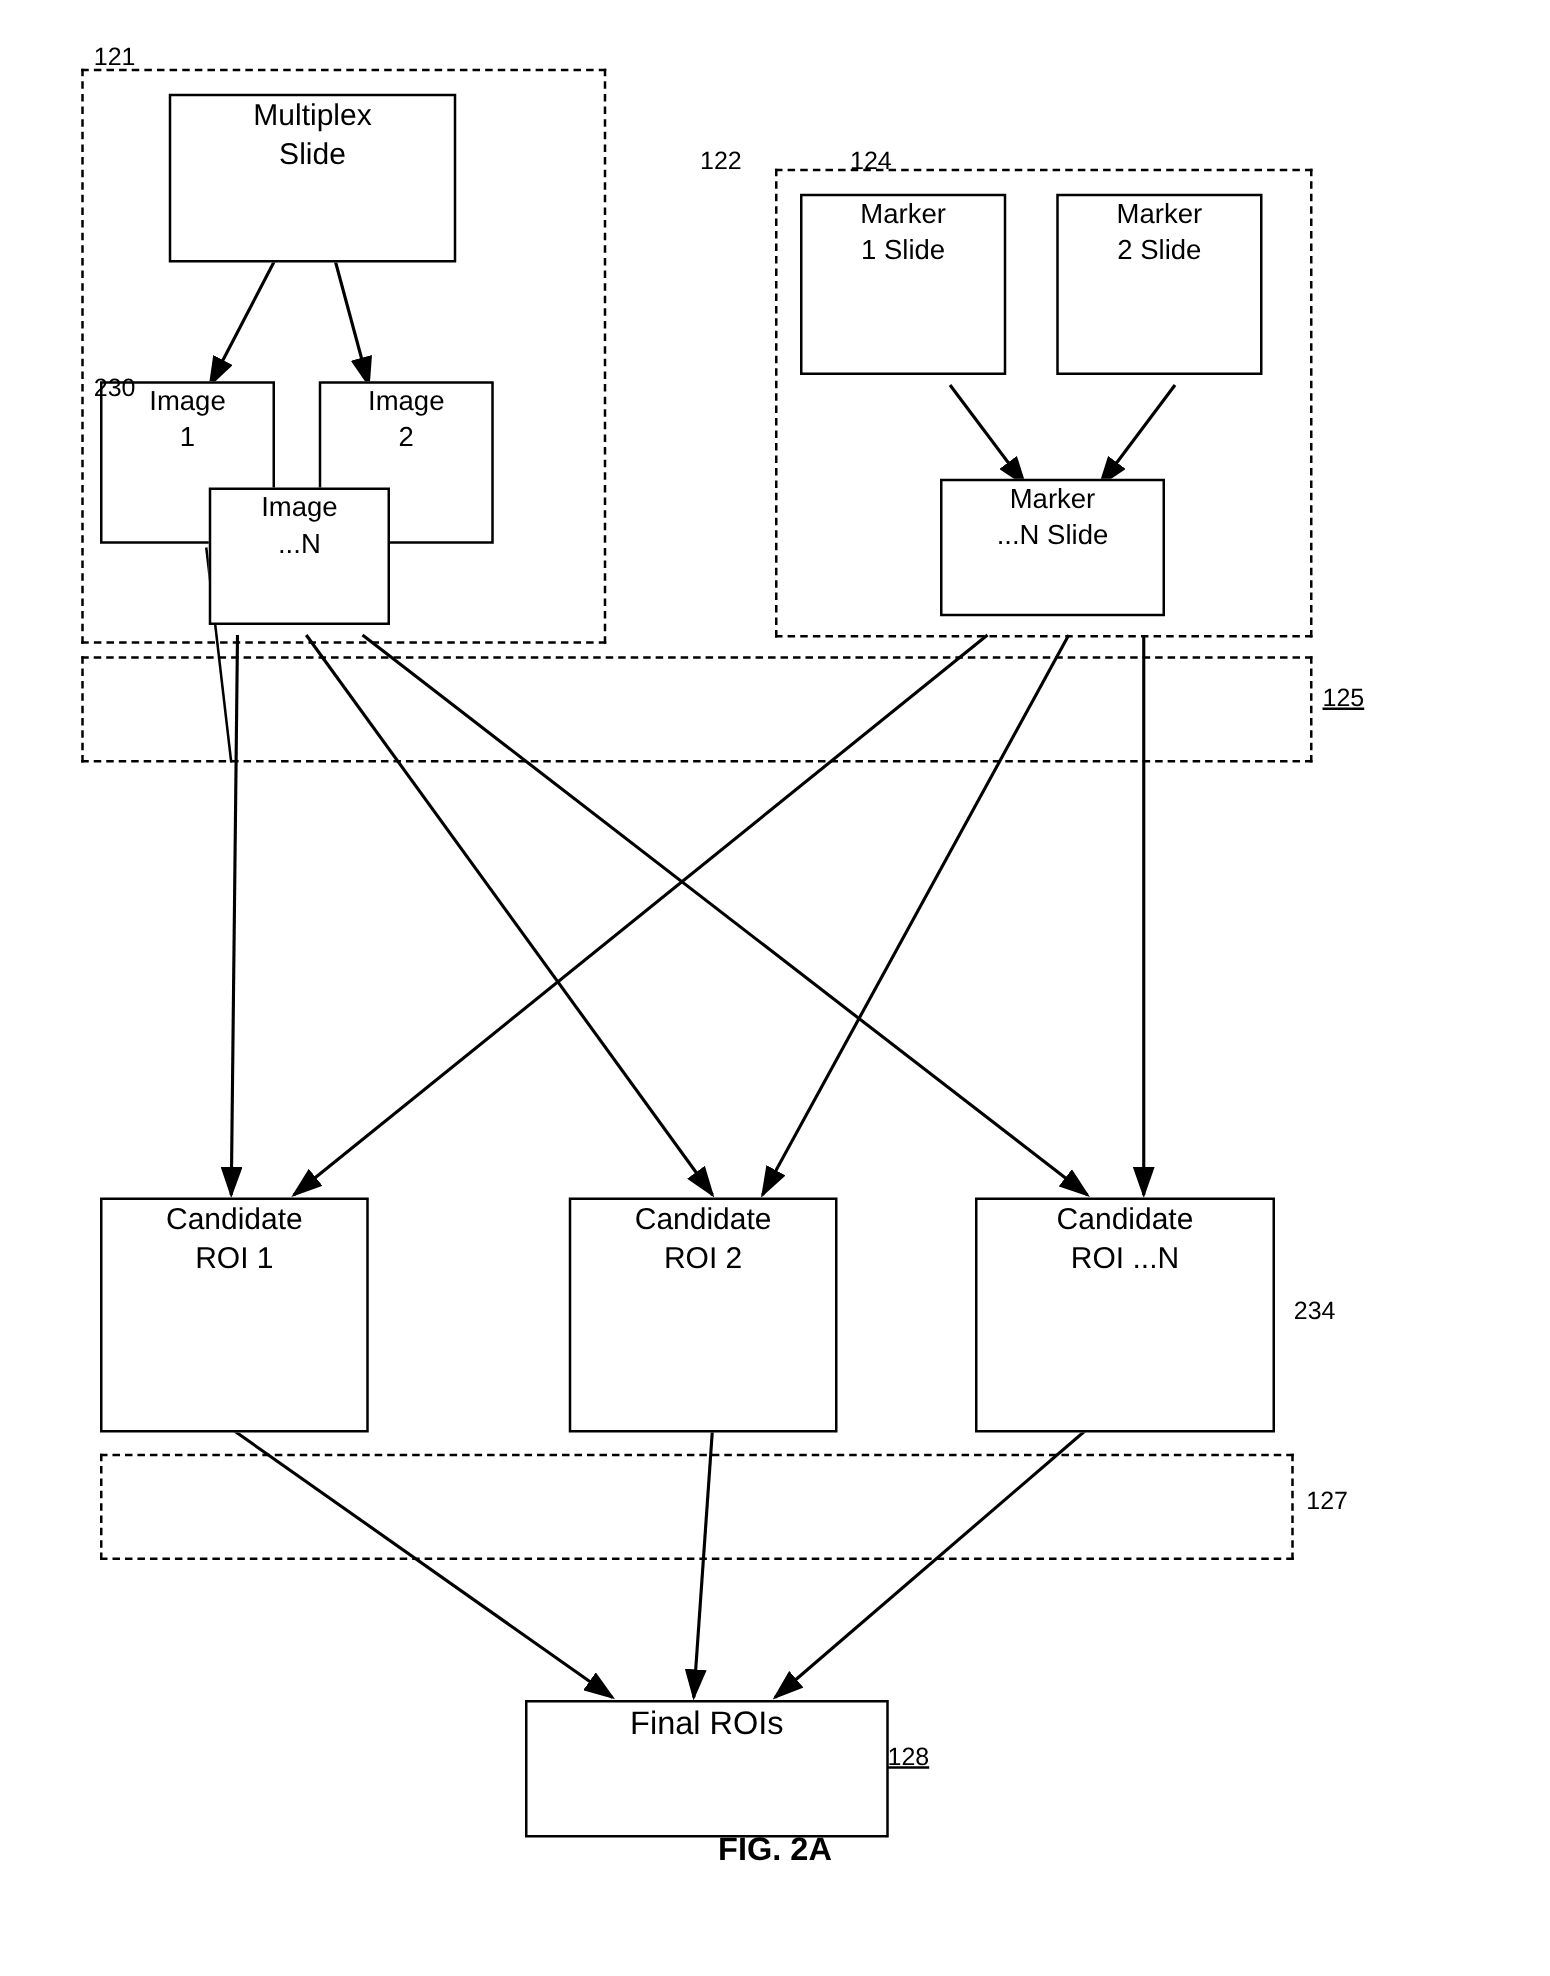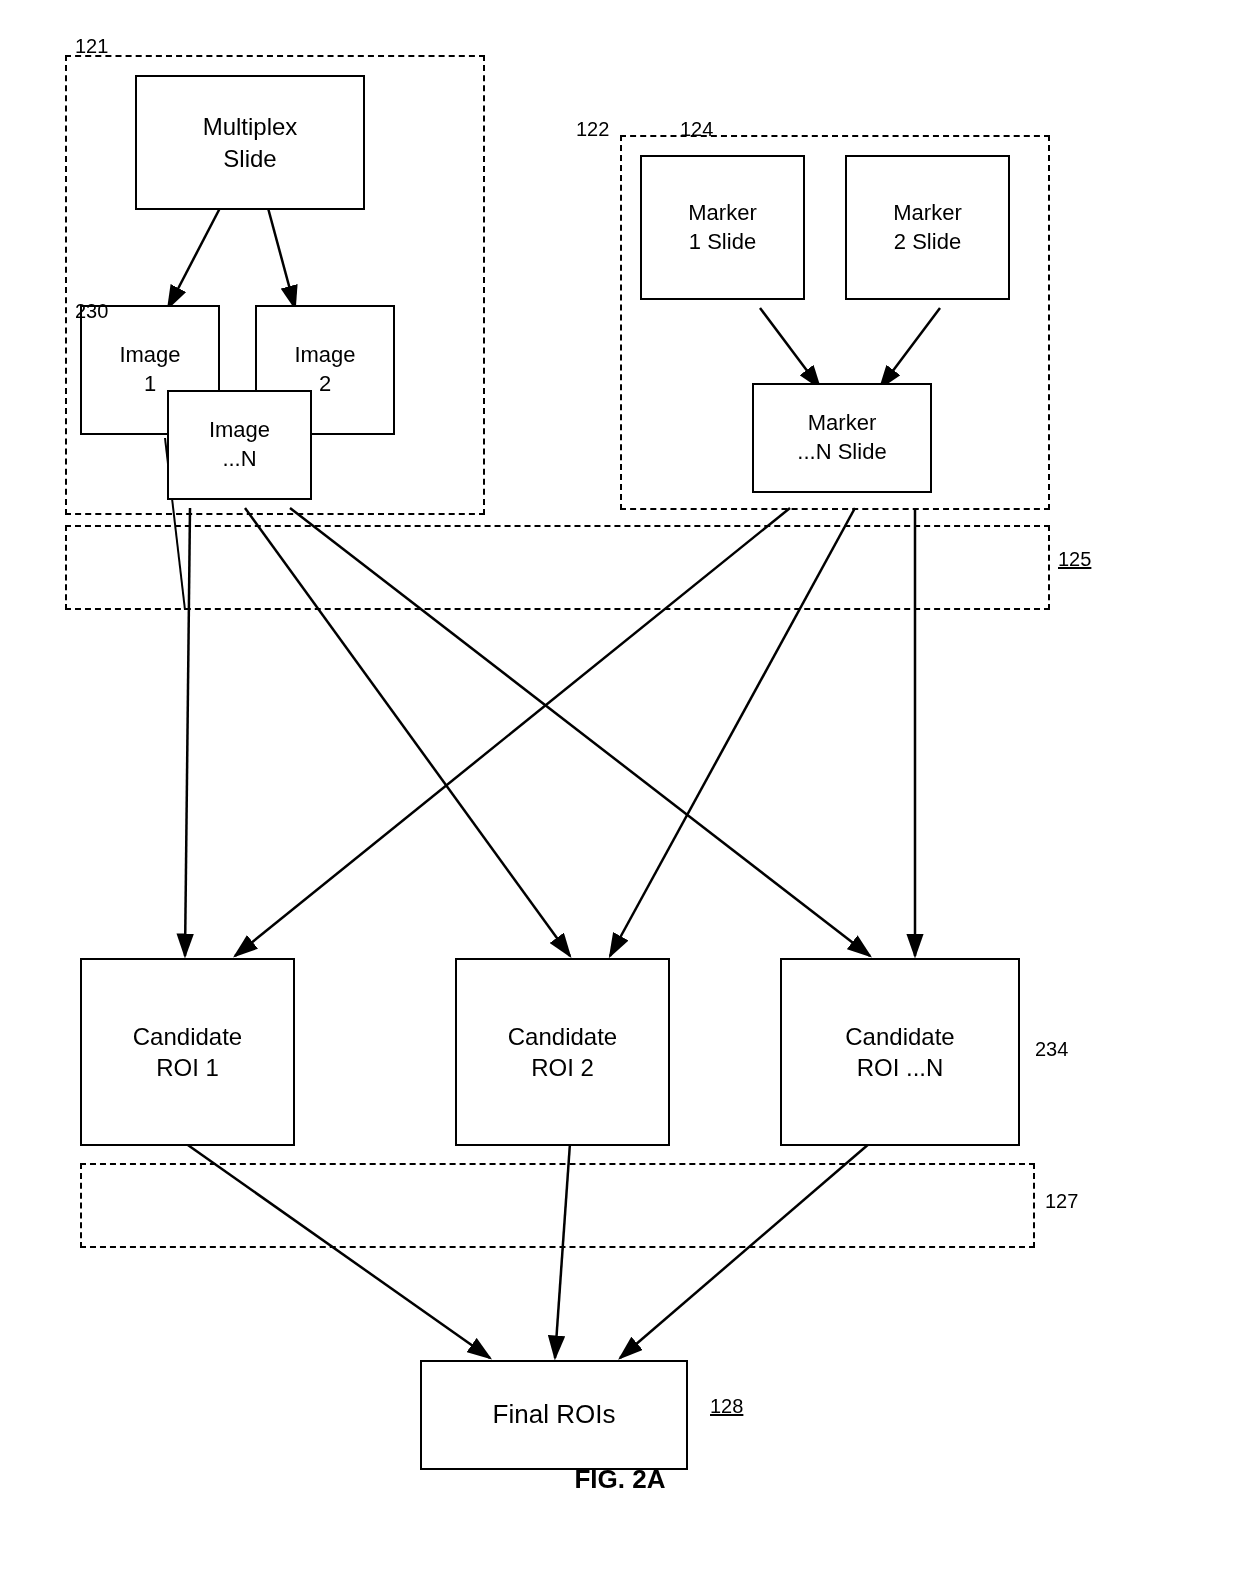--- a/index.html
+++ b/index.html
@@ -14,21 +14,20 @@
     .diagram-container {
       position: relative;
       width: 1240px;
       height: 1520px;
     }
     .box {
       position: absolute;
       border: 2px solid #000;
       background: #fff;
       display: flex;
-      align-items: center;
       justify-content: center;
       text-align: center;
       font-size: 22px;
       font-weight: normal;
       line-height: 1.3;
     }
     .dashed-box {
       position: absolute;
       border: 2px dashed #000;
       background: transparent;
@@ -145,21 +144,21 @@
 2</span>
   </div>
 
   <div class="box" style="left:167px; top:390px; width:145px; height:110px; font-size:22px;">
     <span style="white-space:pre-line;">Image
 ...N</span>
   </div>
 
   <div class="label" style="left:75px; top:300px;">230</div>
 
-  <div class="label" style="left:576px; top:118px;">122</div>
+  <div class="label" style="left:560px; top:118px;">122</div>
 
   <div class="dashed-box" style="left:620px; top:135px; width:430px; height:375px;"></div>
 
   <div class="label" style="left:680px; top:118px;">124</div>
 
   <div class="box" style="left:640px; top:155px; width:165px; height:145px; font-size:22px;">
     <span style="white-space:pre-line;">Marker
 1 Slide</span>
   </div>
 
@@ -191,21 +190,21 @@
     <span style="white-space:pre-line;">Candidate
 ROI ...N</span>
   </div>
 
   <div class="label" style="left:1035px; top:1038px;">234</div>
 
   <div class="dashed-box" style="left:80px; top:1163px; width:955px; height:85px;"></div>
 
   <div class="label" style="left:1045px; top:1190px;">127</div>
 
-  <div class="box" style="left:420px; top:1360px; width:268px; height:110px; font-size:26px;">
+  <div class="box" style="left:420px; top:1360px; width:291px; height:110px; font-size:26px;">
     <span style="white-space:pre-line;">Final ROIs</span>
   </div>
 
   <div class="label" style="left:710px; top:1395px;text-decoration:underline;">128</div>
 
   <div class="fig-caption" style="bottom:25px;">FIG. 2A</div>
 
 </div>
 
 </body></html>

